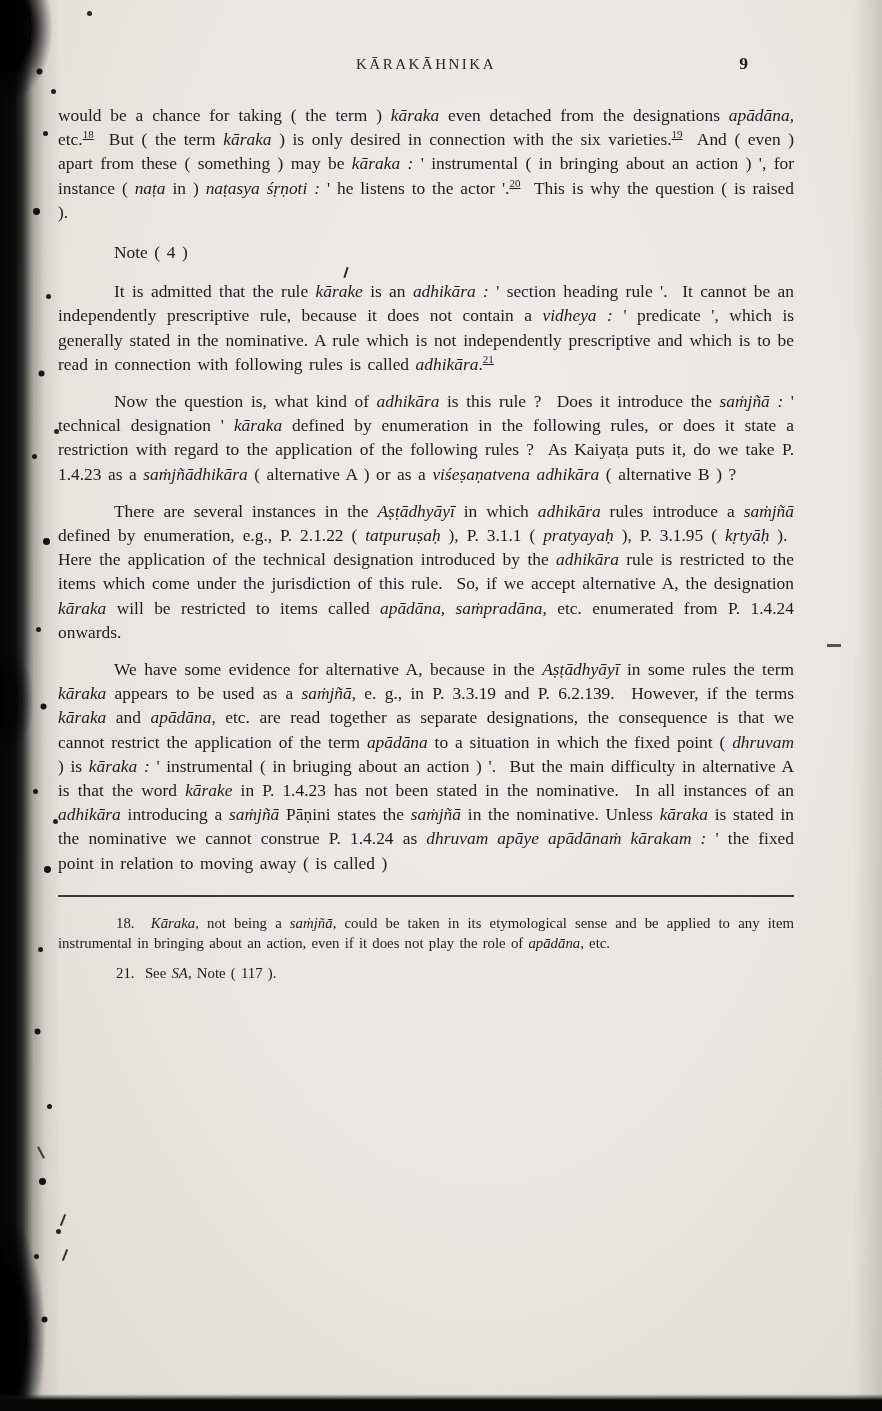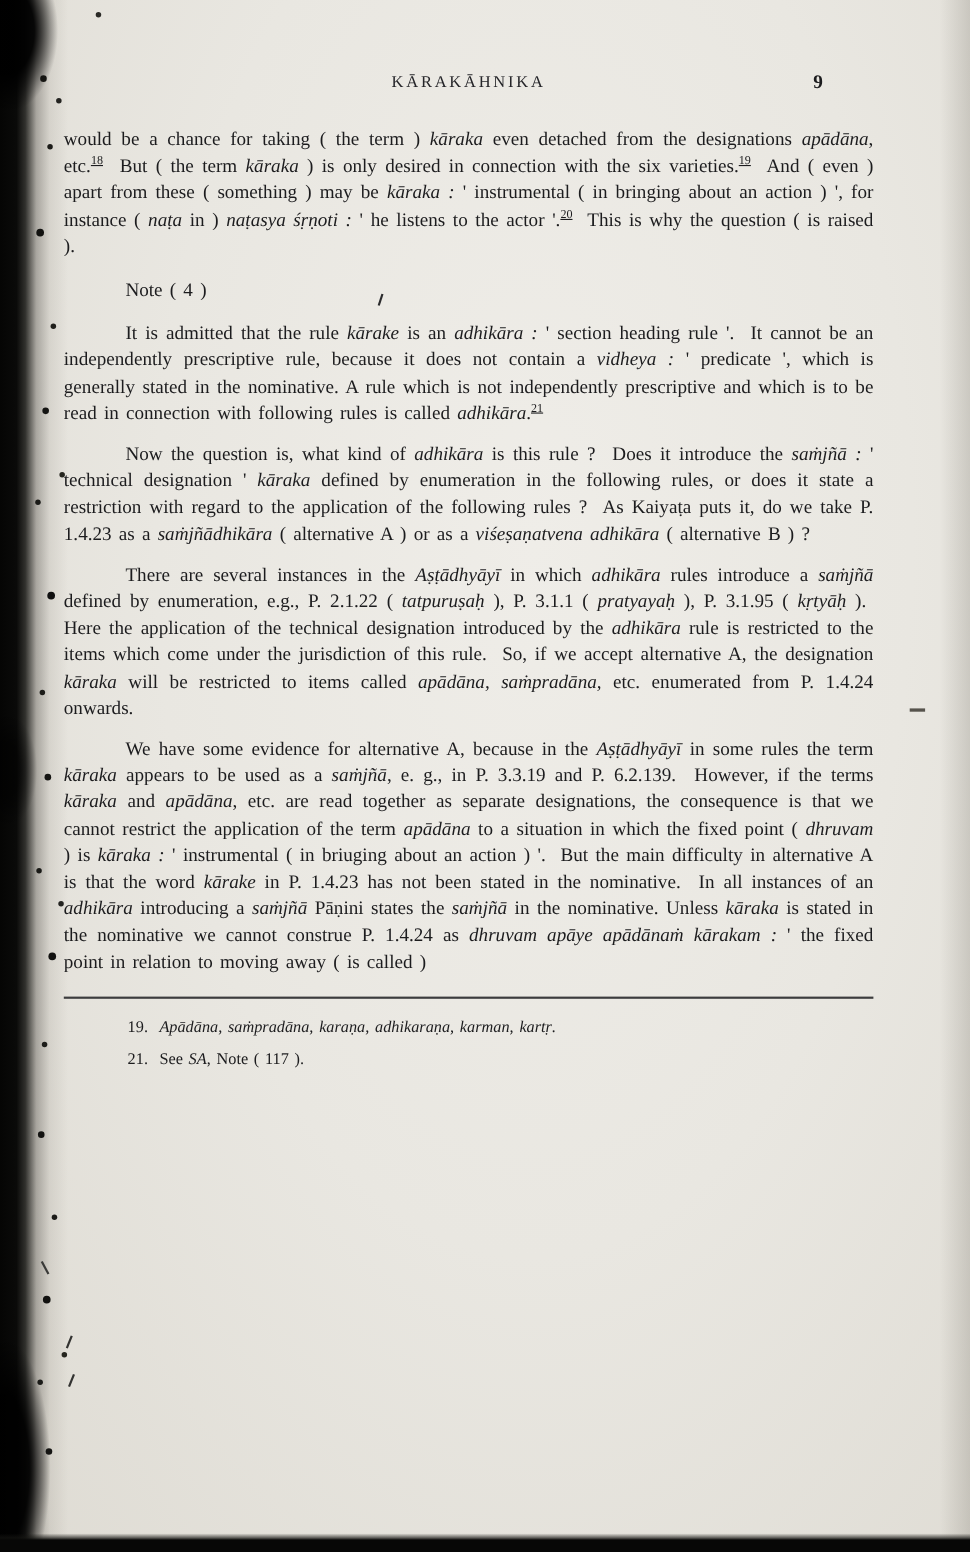--- a/index.html
+++ b/index.html
@@ -37,21 +37,21 @@
       88px 12px 0 1px #2a2a26;
   }
   .bottom-band {
     position:absolute; left:0; bottom:0; width:100%; height:18px;
     background:linear-gradient(to top, #070706 0px, #070706 11px, rgba(22,22,19,.65) 13px, rgba(0,0,0,0) 17px);
   }
   .right-shade {
     position:absolute; right:0; top:0; height:100%; width:28px;
     background:linear-gradient(to left, rgba(90,85,74,.20), rgba(0,0,0,0));
   }
-  .text-col { position:absolute; left:58px; top:66px; width:736px; }
+  .text-col { position:absolute; left:58px; top:55px; width:736px; }
   .header-row { position:relative; text-align:center; margin-bottom:26px; height:22px; }
   .running-head { letter-spacing:2.5px; font-size:15px; color:#26262a; }
   .page-num { position:absolute; right:46px; top:-2px; font-weight:bold; font-size:17.5px; color:#1c1c1e; }
   p.para {
     margin:0 0 13px; text-align:justify; text-indent:56px;
     font-size:17.4px; line-height:24.2px; word-spacing:2.2px;
   }
   p.para.first { text-indent:0; }
   p.note { margin:16px 0 15px; }
   sup { font-size:11px; line-height:0; vertical-align:super;text-decoration:underline; }
@@ -94,21 +94,21 @@
 
     <p class="para">Now the question is, what kind of <i>adhikāra</i> is this rule ?&nbsp; Does it introduce the <i>saṁjñā :</i> ' technical designation ' <i>kāraka</i> defined by enumeration in the following rules, or does it state a restriction with regard to the application of the following rules ?&nbsp; As Kaiyaṭa puts it, do we take P. 1.4.23 as a <i>saṁjñādhikāra</i> ( alternative A ) or as a <i>viśeṣaṇatvena adhikāra</i> ( alternative B ) ?</p>
 
     <p class="para">There are several instances in the <i>Aṣṭādhyāyī</i> in which <i>adhikāra</i> rules introduce a <i>saṁjñā</i> defined by enumeration, e.g., P. 2.1.22 ( <i>tatpuruṣaḥ</i> ), P. 3.1.1 ( <i>pratyayaḥ</i> ), P. 3.1.95 ( <i>kṛtyāḥ</i> ).&nbsp; Here the application of the technical designation introduced by the <i>adhikāra</i> rule is restricted to the items which come under the jurisdiction of this rule.&nbsp; So, if we accept alternative A, the designation <i>kāraka</i> will be restricted to items called <i>apādāna, saṁpradāna,</i> etc. enumerated from P. 1.4.24 onwards.</p>
 
     <p class="para">We have some evidence for alternative A, because in the <i>Aṣṭādhyāyī</i> in some rules the term <i>kāraka</i> appears to be used as a <i>saṁjñā</i>, e. g., in P. 3.3.19 and P. 6.2.139.&nbsp; However, if the terms <i>kāraka</i> and <i>apādāna</i>, etc. are read together as separate designations, the consequence is that we cannot restrict the application of the term <i>apādāna</i> to a situation in which the fixed point ( <i>dhruvam</i> ) is <i>kāraka :</i> ' instrumental ( in briuging about an action ) '.&nbsp; But the main difficulty in alternative A is that the word <i>kārake</i> in P. 1.4.23 has not been stated in the nominative.&nbsp; In all instances of an <i>adhikāra</i> introducing a <i>saṁjñā</i> Pāṇini states the <i>saṁjñā</i> in the nominative. Unless <i>kāraka</i> is stated in the nominative we cannot construe P. 1.4.24 as <i>dhruvam apāye apādānaṁ kārakam :</i> ' the fixed point in relation to moving away ( is called )</p>
 
     <div class="footnote-rule"></div>
 
     <div class="footnotes">
-      <p class="fn">19.&nbsp; <i>Apādāna, saṁpradāna, karaṇa, adhikaraṇa, karman, kartṛ.</i></p>
+      <p class="fn">18.&nbsp; <i>Kāraka</i>, not being a <i>saṁjñā</i>, could be taken in its etymological sense and be applied to any item instrumental in bringing about an action, even if it does not play the role of <i>apādāna</i>, etc.</p>
       <p class="fn">21.&nbsp; See <i>SA</i>, Note ( 117 ).</p>
     </div>
 
   </div>
 
   <div class="ink-slash" id="ink-1"></div>
   <div class="ink-slash" id="ink-2"></div>
   <div class="ink-slash" id="ink-3"></div>
   <div class="ink-slash" id="ink-4"></div>
   <div class="margin-dash"></div>

